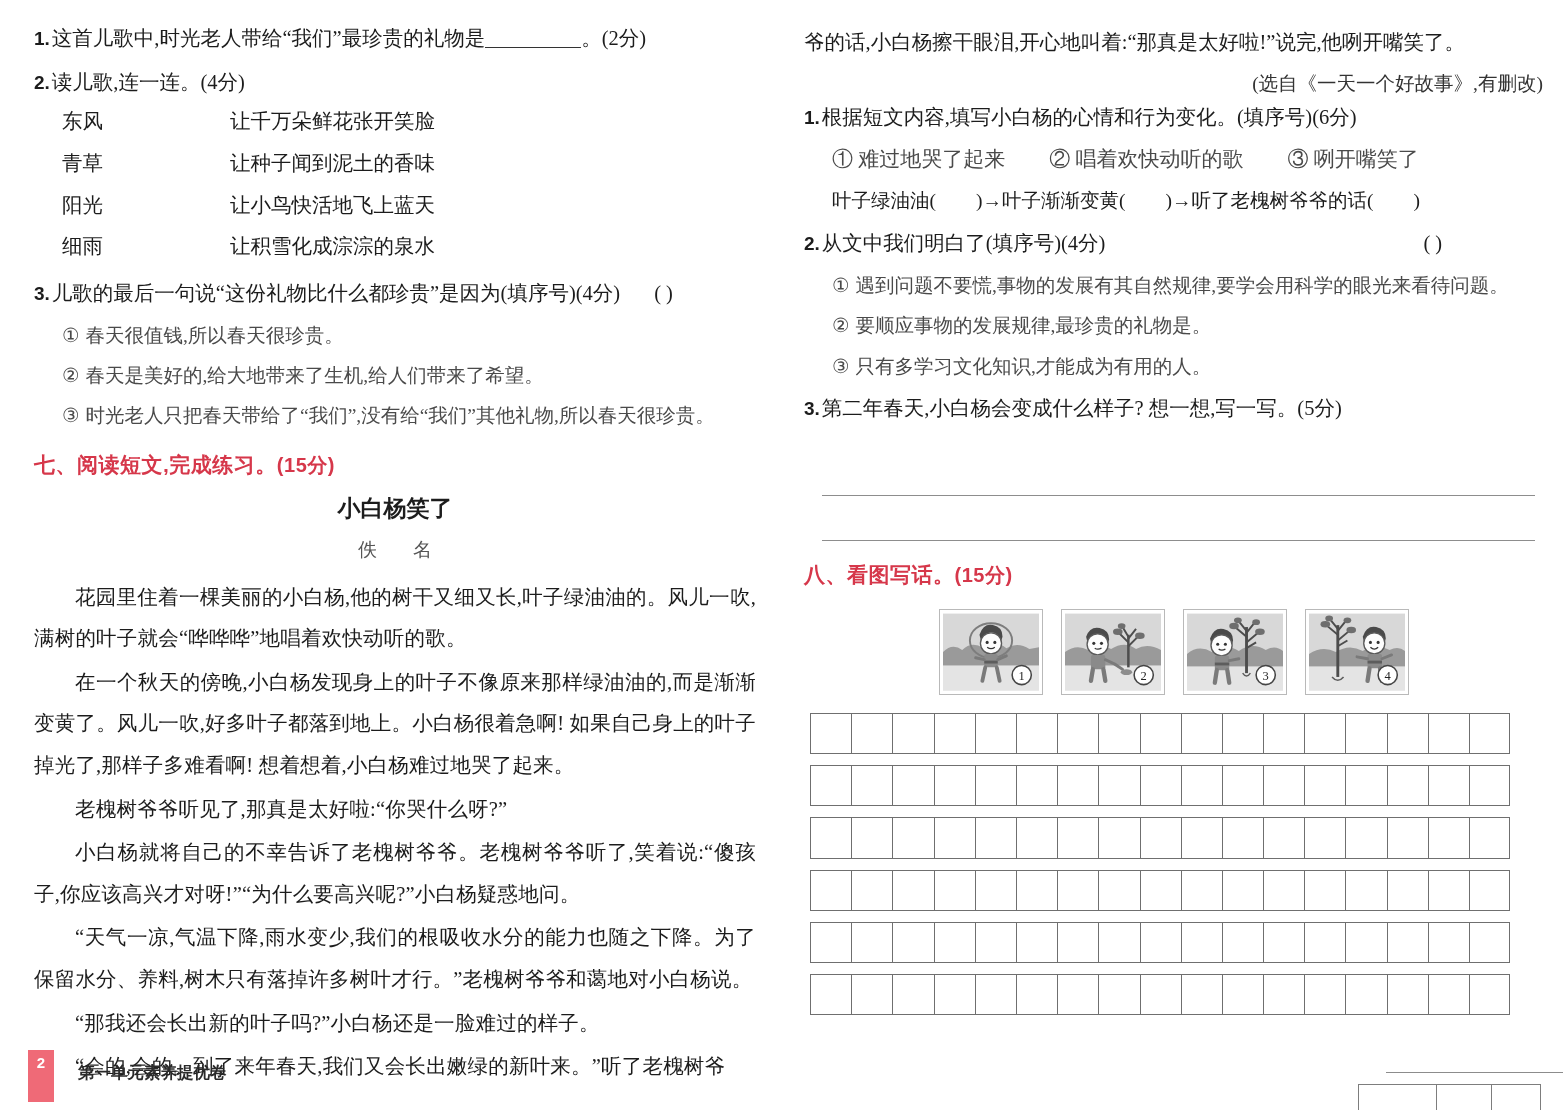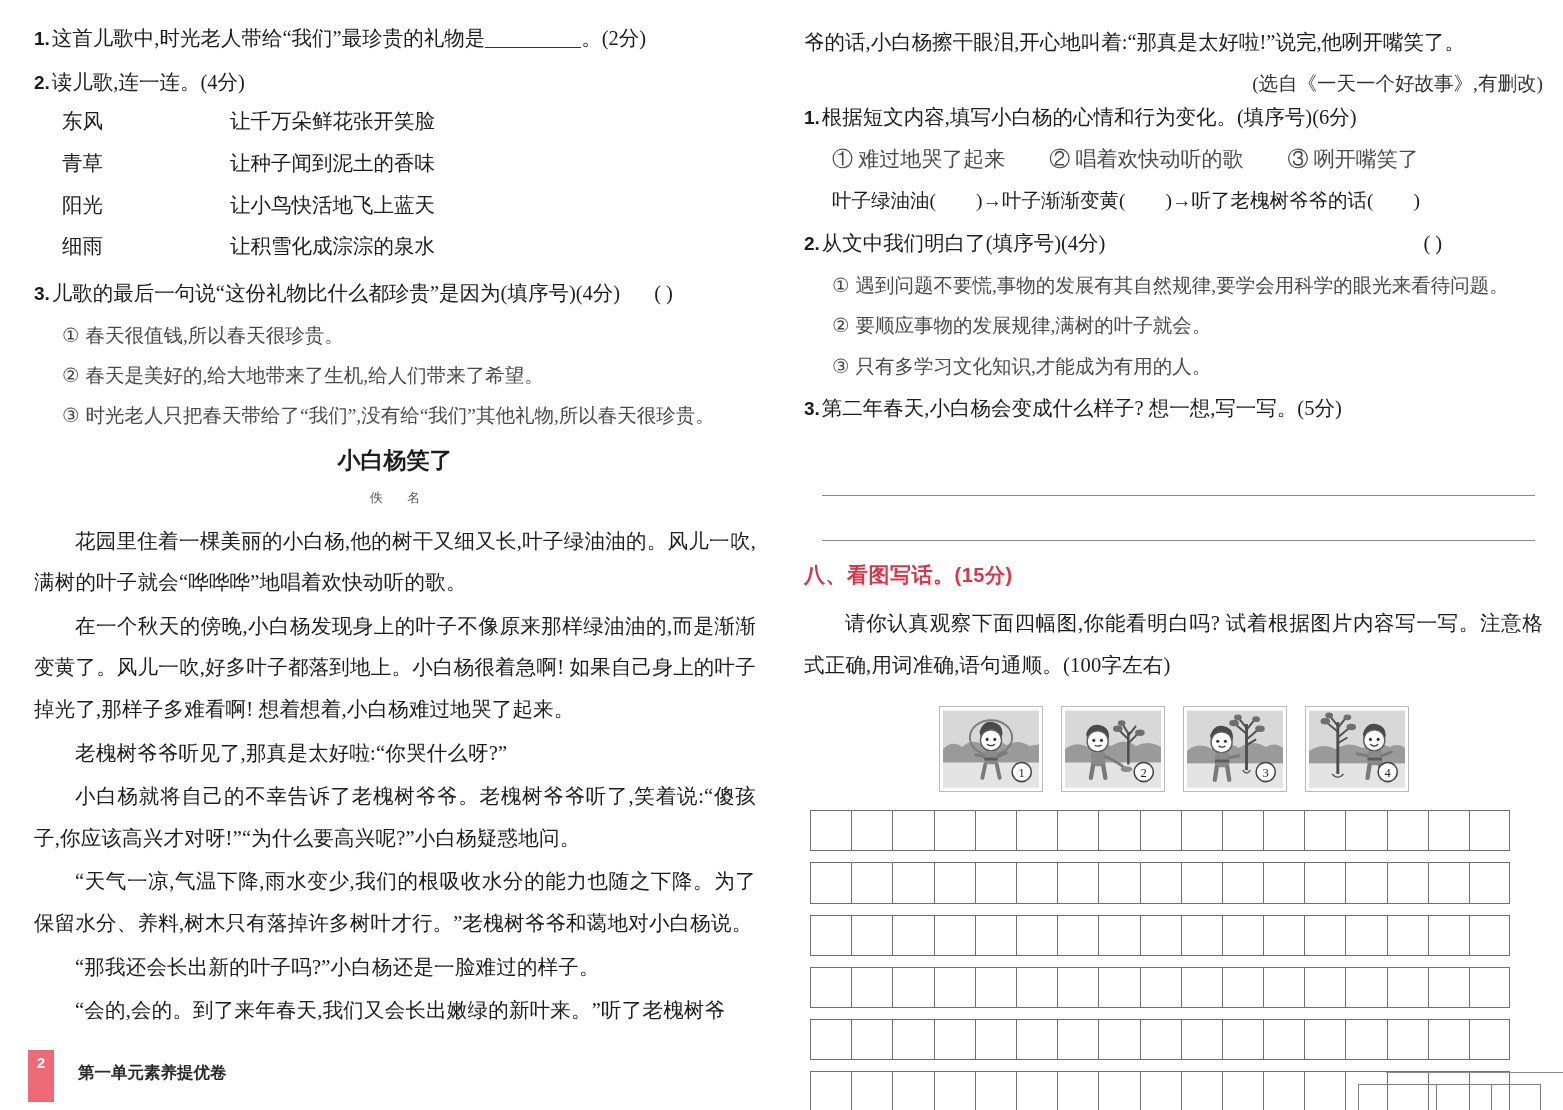--- a/index.html
+++ b/index.html
@@ -99,21 +99,21 @@
   
   .passage-title {
     text-align: center;
     font-size: 23px;
     font-weight: bold;
     font-family: "Liberation Sans", sans-serif;
     margin: 14px 0 10px 0;
   }
   .passage-author {
     text-align: center;
-    font-size: 13px;
+    font-size: 19px;
     color: #555;
     margin: 13px 0 14px 0;
     letter-spacing: 0.45em;
     padding-left: 0.45em;
   }
   .para {
     font-size: 20.5px;
     line-height: 2.03;
     margin: 0 0 2px 0;
     text-indent: 2em;
@@ -284,20 +284,23 @@
     <p class="opt">
       <span class="opt-mark">①</span><span>春天很值钱,所以春天很珍贵。</span>
     </p>
     <p class="opt">
       <span class="opt-mark">②</span><span>春天是美好的,给大地带来了生机,给人们带来了希望。</span>
     </p>
     <p class="opt">
       <span class="opt-mark">③</span><span>时光老人只把春天带给了“我们”,没有给“我们”其他礼物,所以春天很珍贵。</span>
     </p>
 
+    <p class="sec-head">
+      <span>七、阅读短文,完成练习。</span><span class="score">(15分)</span>
+    </p>
 
     <p class="passage-title">小白杨笑了</p>
     <p class="passage-author">佚　名</p>
 
     <p class="para">花园里住着一棵美丽的小白杨,他的树干又细又长,叶子绿油油的。风儿一吹,满树的叶子就会“哗哗哗”地唱着欢快动听的歌。</p>
     <p class="para">在一个秋天的傍晚,小白杨发现身上的叶子不像原来那样绿油油的,而是渐渐变黄了。风儿一吹,好多叶子都落到地上。小白杨很着急啊! 如果自己身上的叶子掉光了,那样子多难看啊! 想着想着,小白杨难过地哭了起来。</p>
     <p class="para">老槐树爷爷听见了,那真是太好啦:“你哭什么呀?”</p>
     <p class="para">小白杨就将自己的不幸告诉了老槐树爷爷。老槐树爷爷听了,笑着说:“傻孩子,你应该高兴才对呀!”“为什么要高兴呢?”小白杨疑惑地问。</p>
     <p class="para">“天气一凉,气温下降,雨水变少,我们的根吸收水分的能力也随之下降。为了保留水分、养料,树木只有落掉许多树叶才行。”老槐树爷爷和蔼地对小白杨说。</p>
     <p class="para">“那我还会长出新的叶子吗?”小白杨还是一脸难过的样子。</p>
@@ -327,40 +330,39 @@
     </p>
 
     <p class="q">
       <span class="q-num">2.</span><span>从文中我们明白了(填序号)(4分)</span><span style="display:inline-block;width:318px"></span><span>(        )</span>
     </p>
 
     <p class="opt">
       <span class="opt-mark">①</span><span>遇到问题不要慌,事物的发展有其自然规律,要学会用科学的眼光来看待问题。</span>
     </p>
     <p class="opt">
-      <span class="opt-mark">②</span><span>要顺应事物的发展规律,满树的叶子就会。</span>
+      <span class="opt-mark">②</span><span>要顺应事物的发展规律,最珍贵的礼物是。</span>
     </p>
     <p class="opt">
       <span class="opt-mark">③</span><span>只有多学习文化知识,才能成为有用的人。</span>
     </p>
 
     <p class="q">
       <span class="q-num">3.</span><span>第二年春天,小白杨会变成什么样子? 想一想,写一写。(5分)</span>
     </p>
 
     <div class="ans-lines">
       <div class="ans-line"></div>
       <div class="ans-line"></div>
     </div>
 
     <p class="sec-head">
       <span>八、看图写话。</span><span class="score">(15分)</span>
     </p>
 
-    <p class="para">请你认真观察下面四幅图,你能看明白吗? 试着根据图片内容写一写。注意格式正确,用词准确,语句通顺。(100字左右)</p>
 
     <div class="pics">
 
       <div class="pic">
         <svg viewBox="0 0 100 80">
           <rect x="0" y="0" width="100" height="80" fill="#d8d8d8"></rect>
           <path d="M0 40 Q10 30 20 38 Q30 28 42 36 Q55 27 66 36 Q78 29 90 37 L100 35 L100 56 L0 56 Z" fill="#9a9a9a"></path>
           <rect x="0" y="54" width="100" height="26" fill="#e4e4e4"></rect>
           <ellipse cx="50" cy="28" rx="22" ry="18" fill="none" stroke="#7d7d7d" stroke-width="2"></ellipse>
           <path d="M38 22 Q42 10 52 12 Q62 14 62 24 L60 30 Q58 18 48 20 Q40 22 40 30 Z" fill="#4a4a4a"></path>

